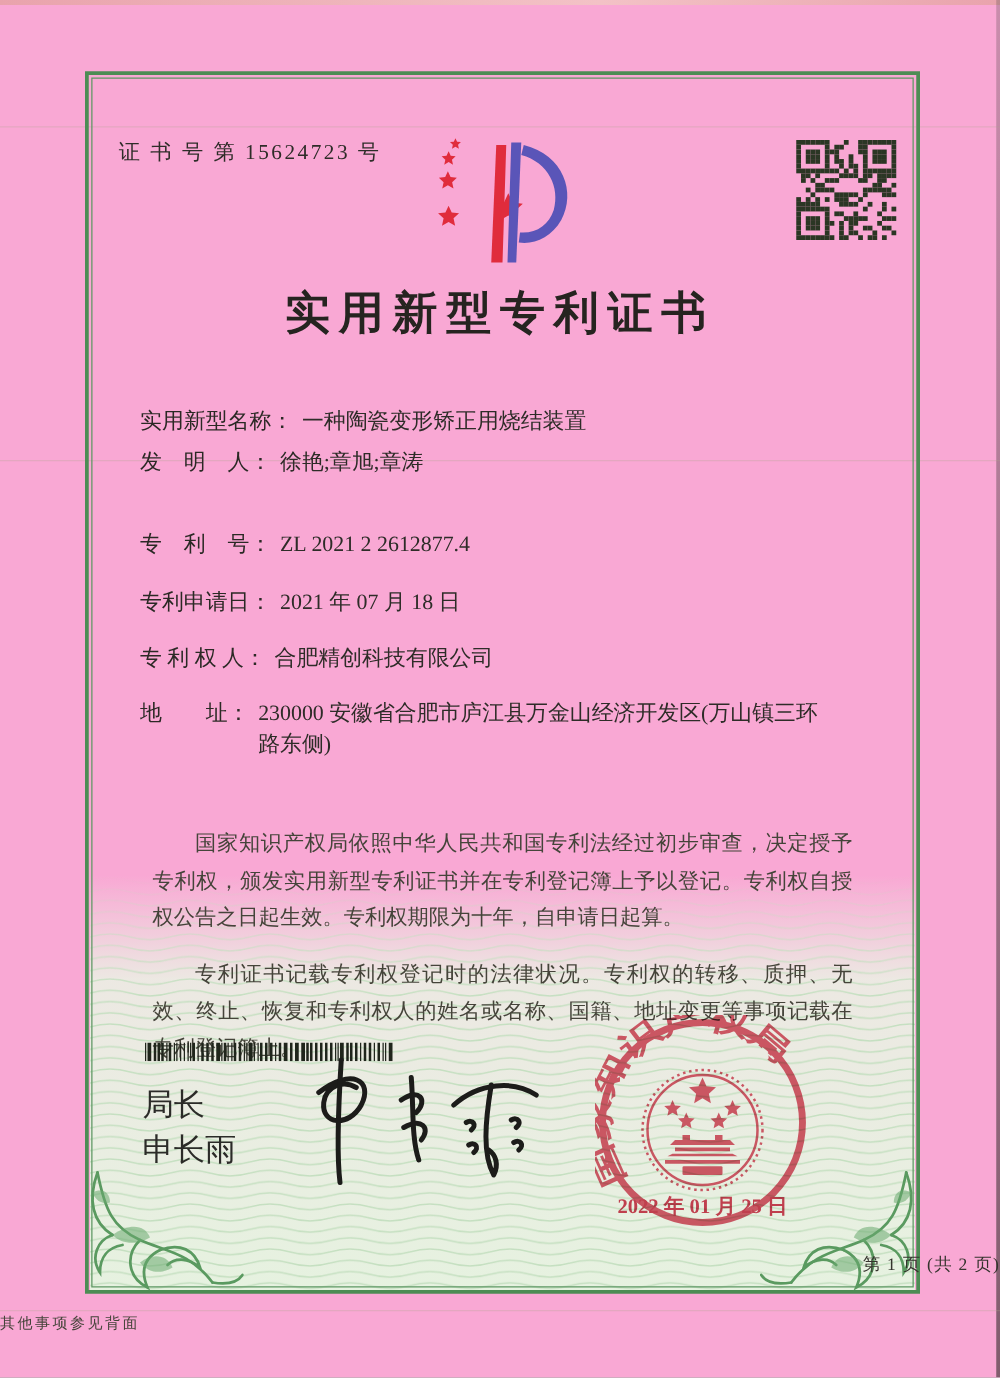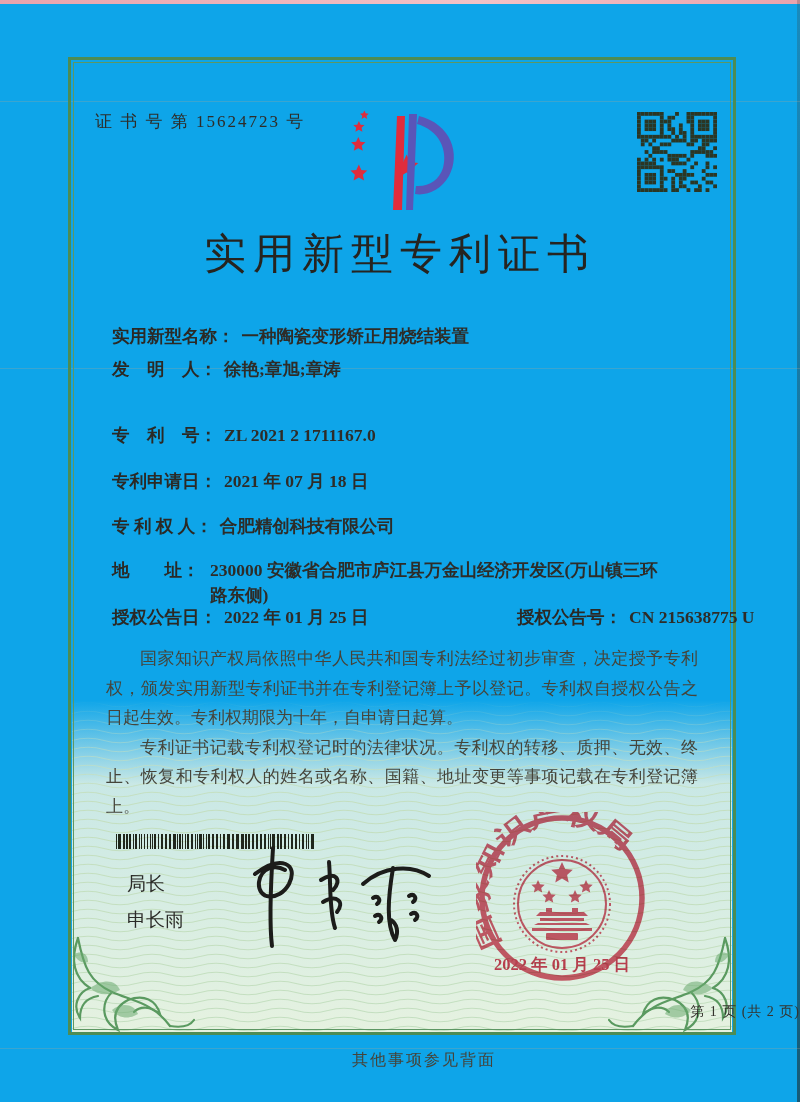--- a/index.html
+++ b/index.html
@@ -1,19 +1,19 @@
 <!DOCTYPE html>
 <html><head>
 <meta charset="utf-8">
 <style>
   * { margin:0; padding:0; box-sizing:border-box; }
   body { background:#888; font-family:"Liberation Serif","DejaVu Serif",serif; }
   .page {
     position:relative; width:800px; height:1102px; margin:0 auto;
-    background:#0ea5e9; overflow:hidden;
+    background:#f9a8d4; overflow:hidden;
   }
   .scan-top-line { position:absolute; left:0; top:0; width:100%; height:4px;
     background:linear-gradient(90deg,#e9a3ac,#f3c2c6 60%,#e9a3ac); }
   .scan-right-edge { position:absolute; right:0; top:0; width:3px; height:100%;
     background:linear-gradient(180deg,rgba(60,60,55,.25),rgba(30,30,25,.55)); }
   .scan-faint-line { position:absolute; left:0; width:100%; height:1px;
     background:rgba(175,165,140,.28); }
 
   
   .frame { position:absolute; left:68px; top:57px; width:668px; height:978px;
@@ -25,49 +25,49 @@
 
   .corner-ornament { position:absolute; z-index:4; }
 
   .cert-no { position:absolute; left:95px; top:110px; font-size:17px;
     letter-spacing:2px; color:#2e2c28; z-index:5; }
 
   .logo { position:absolute; left:333px; top:110px; z-index:5; }
   .qr { position:absolute; left:636px; top:112px; z-index:5; }
 
   .title { position:absolute; left:0; top:226px; width:100%; text-align:center;
-    font-size:42px; font-weight:normal; letter-spacing:7px; color:#262420; z-index:5; }
+    font-size:36px; font-weight:bold; letter-spacing:7px; color:#262420; z-index:5; }
 
   .row { position:absolute; left:112px; font-size:17.5px; color:#2e2c28;
-    z-index:5; white-space:nowrap;font-weight:bold; }
+    z-index:5; white-space:nowrap; }
   .row .lab { color:#2b2925; }
   .row .val { margin-left:7px; }
-  .addr-row { white-space:normal; width:560px; display:flex;justify-content:space-between; }
+  .addr-row { white-space:normal; width:560px; display:flex; }
   .addr-row .lab { flex:0 0 auto; }
   .addr-row .val { width:462px; line-height:25px; }
   .grant-pair2 { position:absolute; left:405px; top:0; }
 
   .body-text { position:absolute; left:106px; top:644px; width:592px; z-index:5;
     font-size:17px; line-height:29.5px; color:#45443a; text-align:justify; }
-  .body-text p { text-indent:2em; margin:0; }
+  .body-text p { text-indent:2em; margin:16px; }
 
   .barcode { position:absolute; left:116px; top:834px; z-index:5; }
 
   .signer { position:absolute; left:114px; top:866px; z-index:5;
     font-family:"Liberation Sans","DejaVu Sans",sans-serif;
-    font-size:19px; color:#2b2b28; line-height:36px;margin-left:13px; }
+    font-size:25px; color:#2b2b28; line-height:36px; }
   .signature { position:absolute; left:225px; top:840px; z-index:6; }
 
   .seal { position:absolute; left:476px; top:812px; z-index:6; opacity:.92;
     mix-blend-mode:multiply; }
 
   .page-num { position:absolute; left:0; top:1003px; width:100%; text-align:right;
     font-size:14px; color:#35332d; z-index:5; letter-spacing:1px; }
-  .bottom-note { position:absolute; left:0; top:1050px; width:100%; text-align:center;
-    font-size:16px; color:#45443a; z-index:5; letter-spacing:2px;padding-left:48px; }
+  .bottom-note { position:absolute; left:0; top:1050px; width:100%; text-align:left;
+    font-size:12px; color:#45443a; z-index:5; letter-spacing:2px; }
 </style>
 </head>
 <body>
 
 <div class="page">
 
   <div class="scan-top-line"></div>
   <div class="scan-right-edge"></div>
   <div class="scan-faint-line" style="top:101px"></div>
   <div class="scan-faint-line" style="top:368px"></div>
@@ -380,37 +380,31 @@
 
   <div class="title">实用新型专利证书</div>
 
   <div class="row" style="top:324px">
     <span class="lab">实用新型名称：</span><span class="val">一种陶瓷变形矫正用烧结装置</span>
   </div>
   <div class="row" style="top:357px">
     <span class="lab">发　明　人：</span><span class="val">徐艳;章旭;章涛</span>
   </div>
   <div class="row" style="top:423px">
-    <span class="lab">专　利　号：</span><span class="val">ZL 2021 2 1711167.0</span>
+    <span class="lab">专　利　号：</span><span class="val">ZL 2021 2 2612877.4</span>
   </div>
   <div class="row" style="top:469px">
     <span class="lab">专利申请日：</span><span class="val">2021 年 07 月 18 日</span>
   </div>
   <div class="row" style="top:514px">
     <span class="lab">专 利 权 人：</span><span class="val">合肥精创科技有限公司</span>
   </div>
   <div class="row addr-row" style="top:558px">
     <span class="lab">地　　址：</span>
       <span class="val">230000 安徽省合肥市庐江县万金山经济开发区(万山镇三环路东侧)</span>
-  </div>
-  <div class="row" style="top:605px">
-    <span class="lab">授权公告日：</span><span class="val">2022 年 01 月 25 日</span>
-    <span class="grant-pair2">
-      <span class="lab">授权公告号：</span><span class="val">CN 215638775 U</span>
-    </span>
   </div>
 
   <div class="body-text">
     <p>国家知识产权局依照中华人民共和国专利法经过初步审查，决定授予专利权，颁发实用新型专利证书并在专利登记簿上予以登记。专利权自授权公告之日起生效。专利权期限为十年，自申请日起算。</p>
     <p>专利证书记载专利权登记时的法律状况。专利权的转移、质押、无效、终止、恢复和专利权人的姓名或名称、国籍、地址变更等事项记载在专利登记簿上。</p>
   </div>
 
   <svg class="barcode" id="barcode-svg" width="201" height="15" viewBox="0 0 201 15">
       <g fill="#20261c">
         <rect x="0" y="0" width="1" height="15"></rect>

